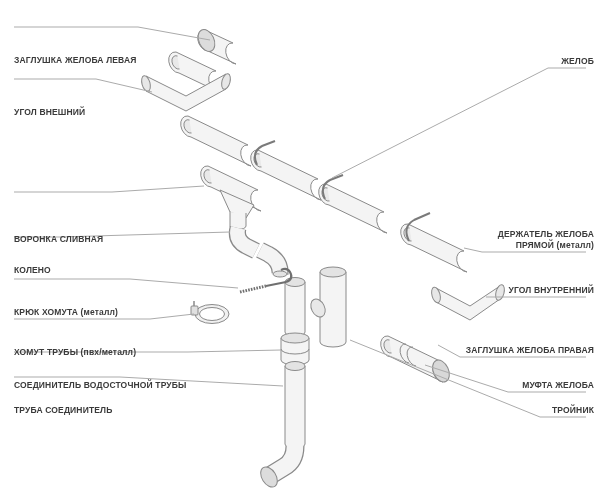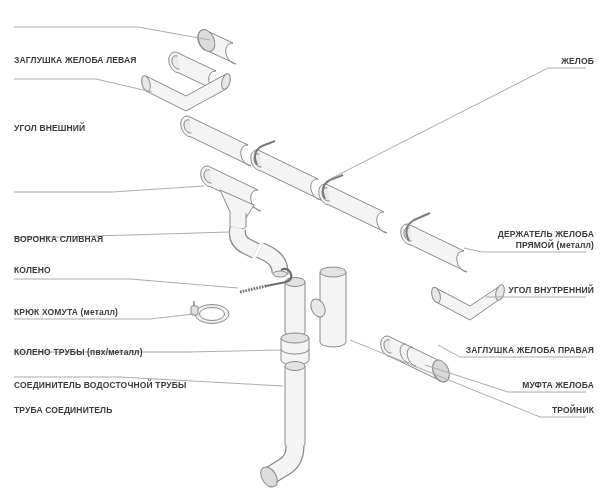--- a/index.html
+++ b/index.html
@@ -131,25 +131,25 @@
       <polyline points="586,68 548,68 332,178"></polyline>
       <polyline points="586,252 482,252 464,248"></polyline>
       <polyline points="586,297 502,297 486,297"></polyline>
       <polyline points="586,357 460,357 438,345"></polyline>
       <polyline points="586,392 508,392 425,365"></polyline>
       <polyline points="586,417 540,417 350,340"></polyline>
     </g>
   </svg>
 
   <div class="lbl l" style="top:15px">ЗАГЛУШКА ЖЕЛОБА ЛЕВАЯ</div>
-  <div class="lbl l" style="top:83px">УГОЛ ВНЕШНИЙ</div>
+  <div class="lbl l" style="top:67px">УГОЛ ВНЕШНИЙ</div>
   <div class="lbl l" style="top:194px">ВОРОНКА СЛИВНАЯ</div>
   <div class="lbl l" style="top:225px">КОЛЕНО</div>
   <div class="lbl l" style="top:267px">КРЮК ХОМУТА (металл)</div>
-  <div class="lbl l" style="top:307px">КОЛЕНО ТРУБЫ (пвх/металл)</div>
+  <div class="lbl l" style="top:307px">ХОМУТ ТРУБЫ (пвх/металл)</div>
   <div class="lbl l" style="top:340px">СОЕДИНИТЕЛЬ ВОДОСТОЧНОЙ ТРУБЫ</div>
   <div class="lbl l" style="top:365px">ТРУБА СОЕДИНИТЕЛЬ</div>
 
   <div class="lbl r" style="top:56px">ЖЕЛОБ</div>
   <div class="lbl r wrap" style="top:229px">ДЕРЖАТЕЛЬ ЖЕЛОБА ПРЯМОЙ (металл)</div>
   <div class="lbl r" style="top:285px">УГОЛ ВНУТРЕННИЙ</div>
   <div class="lbl r" style="top:345px">ЗАГЛУШКА ЖЕЛОБА ПРАВАЯ</div>
   <div class="lbl r" style="top:380px">МУФТА ЖЕЛОБА</div>
   <div class="lbl r" style="top:405px">ТРОЙНИК</div>
 

